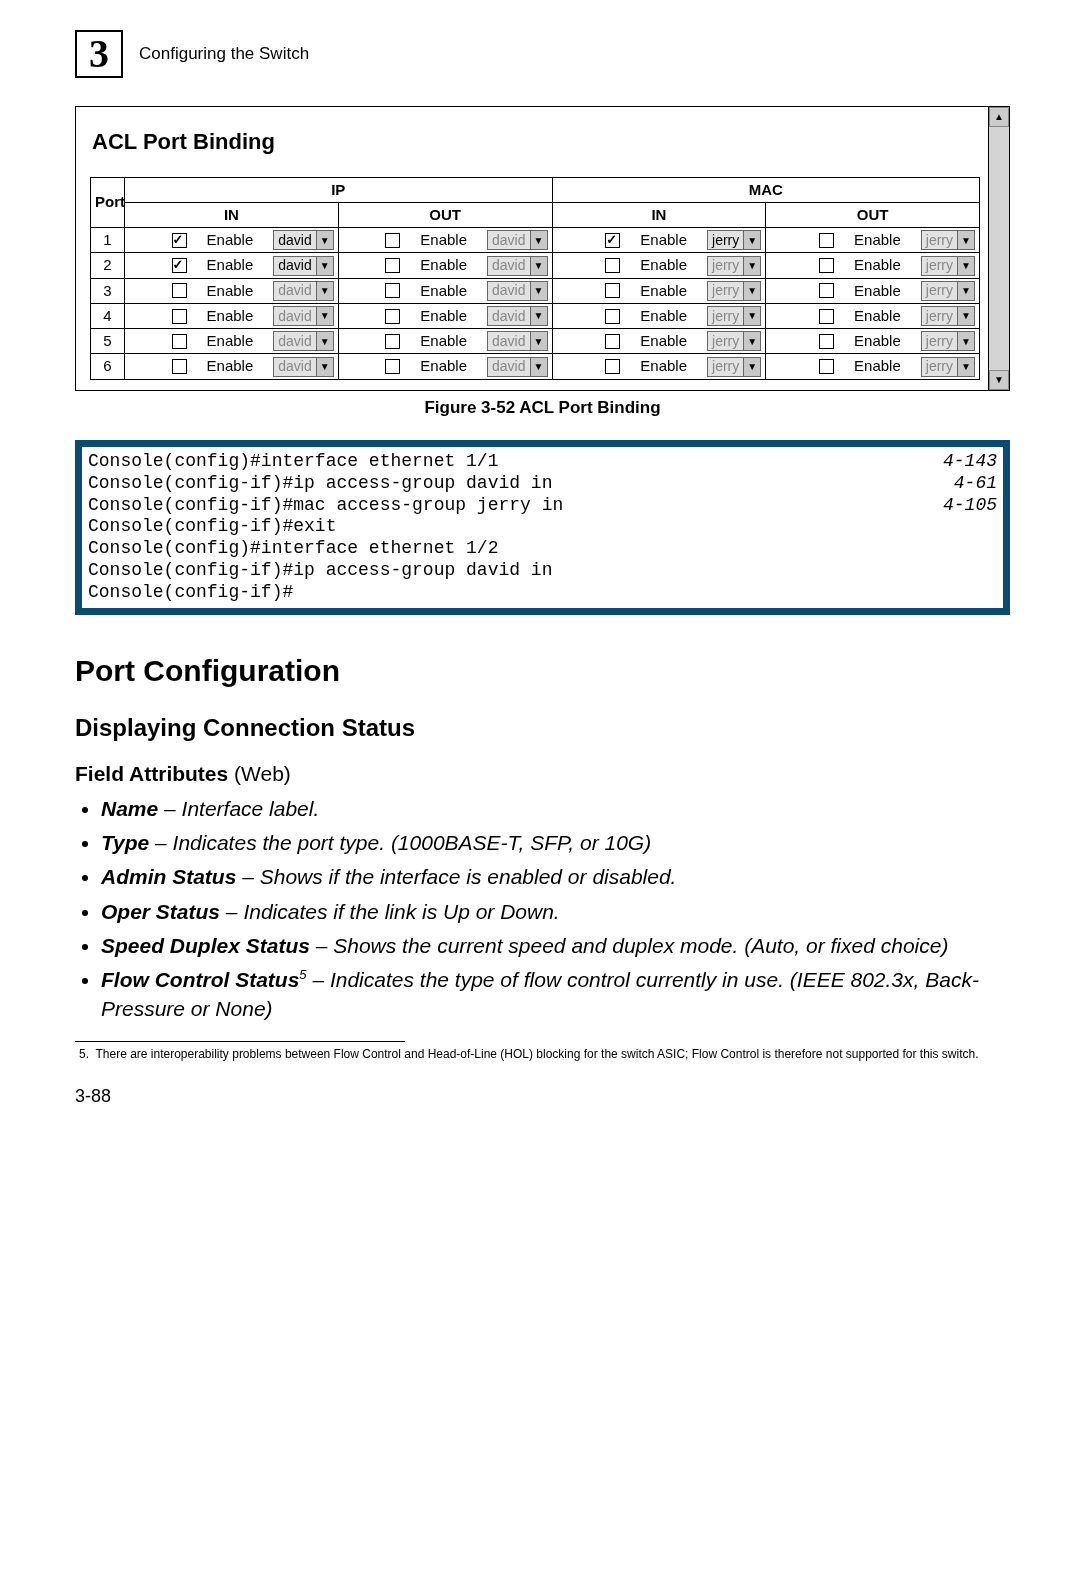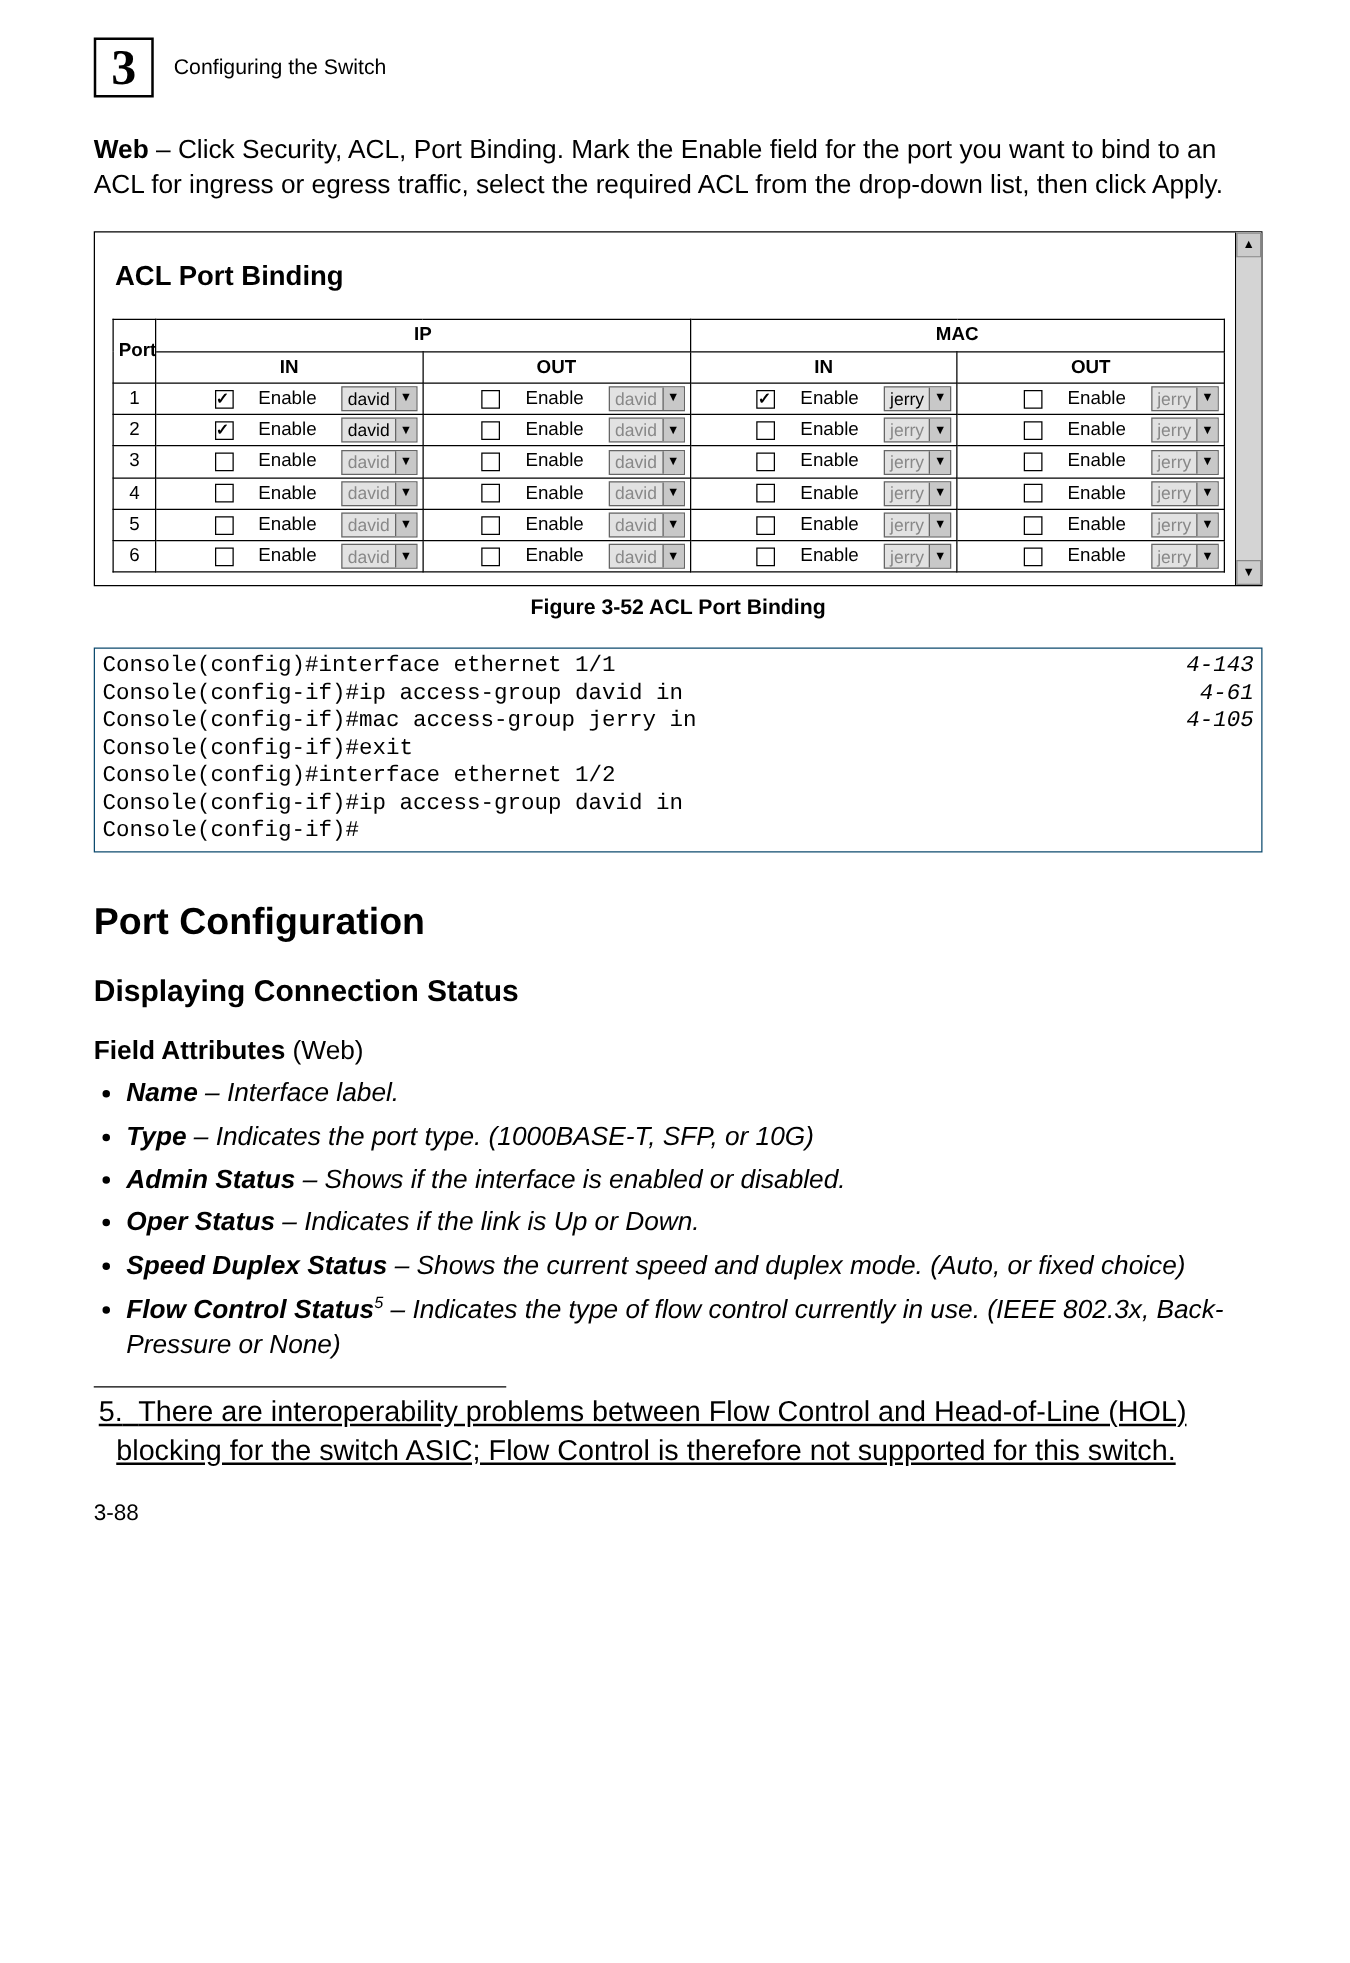--- a/index.html
+++ b/index.html
@@ -73,55 +73,52 @@
     background:#ddd;
   }
   .scroll-btn{
     height:18px;background:#ccc;border:1px solid #888;
     display:flex;align-items:center;justify-content:center;font-size:10px;
   }
   .scroll-track{flex:1;background:#d4d4d4;}
   .fig-cap{text-align:center;font-size:17px;font-weight:700;margin:2px 0 20px 0;}
   
   .cli{
-    border:1px solid #0c4a6e;
+    border:7px solid #0c4a6e;
     font-family:"Courier New",monospace;
     font-size:18px;
     padding:4px 6px;
     margin:10px 0 36px 0;
     line-height:1.22;
   }
   .cli-row{display:flex;justify-content:space-between;}
   .cli-ref{font-style:italic;padding-left:16px;}
   
   h1{font-size:30px;font-weight:700;margin:0 0 20px 0;}
   h2{font-size:24px;font-weight:700;margin:0 0 4px 0;}
   h3{font-size:21px;font-weight:700;margin:16px 0 4px 0;}
   h3 .thin{font-weight:400;}
   ul{margin:4px 0 4px 0;padding-left:26px;font-style:italic;}
   li{margin:6px 0;}
   li .lab{font-weight:700;}
   sup{font-size:13px;}
   .hr{border:none;border-top:1.5px solid #000;width:330px;margin:18px 0 4px 0;}
-  .fn{font-size:23px;margin-left:18px;text-indent:-14px;text-decoration:underline;}
+  .fn{font-size:12px;margin-left:18px;text-indent:-14px;}
   .pgnum{font-size:18px;margin-top:22px;}
 </style>
 </head>
 <body>
 
 <div class="page">
 
   <div class="hdr">
     <div class="hdr-icon">3</div>
     <div class="hdr-text">Configuring the Switch</div>
   </div>
 
-  <p class="para">
-    <span class="b">Web</span><span> – Click Security, ACL, Port Binding. Mark the Enable field for the port you want to bind to an ACL for ingress or egress traffic, select the required ACL from the drop-down list, then click Apply.</span>
-  </p>
 
   <div class="fig-wrap">
     <div class="fig-body">
       <div class="fig-title">ACL Port Binding</div>
       <table class="tbl">
         <colgroup>
           <col class="portcol">
             <col>
             <col>
             <col>

